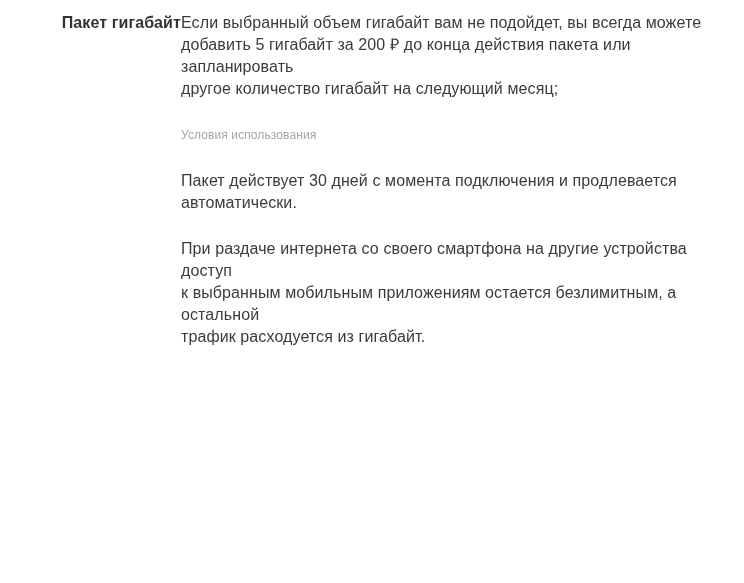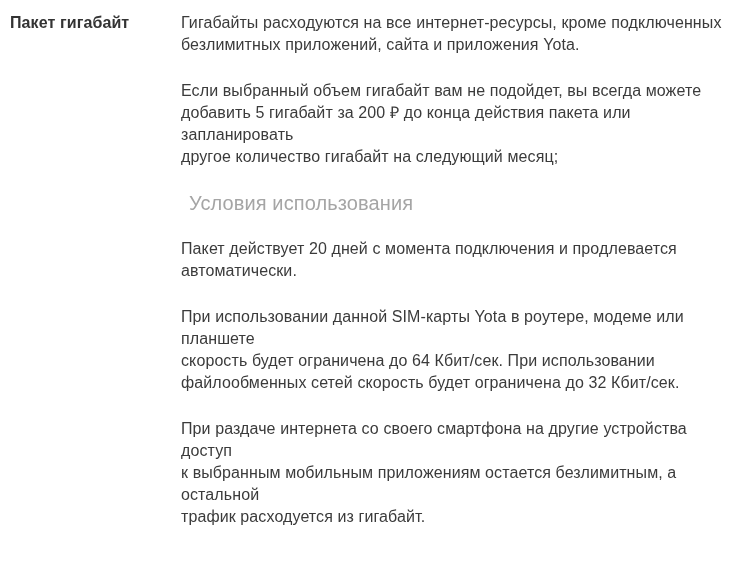--- a/index.html
+++ b/index.html
@@ -23,61 +23,57 @@
     width: 171px;
     flex-shrink: 0;
   }
   .section-title {
     margin: 0;
     font-size: 16px;
     font-weight: bold;
     line-height: 22px;
     color: #333333;
     letter-spacing: 0.1px;
+    text-align: right;
   }
   .right-col {
     flex: 1;
     min-width: 0;
   }
   .para {
     margin: 0 0 24px 0;
     font-size: 16px;
     line-height: 22px;
     color: #3b3b3b;
     white-space: pre-line;
     letter-spacing: 0.1px;
   }
   .para:last-child {
     margin-bottom: 0;
   }
   .subhead {
-    margin: 0 0 24px 8px;
-    font-size: 20px;
+    margin: 0 0 24px 0;
+    font-size: 12px;
     line-height: 22px;
     color: #a5a5a5;
     white-space: pre-line;
     letter-spacing: 0.1px;
   }
 </style>
 </head>
 <body>
 
 <div class="layout">
   <div class="left-col">
     <h2 class="section-title">Пакет гигабайт</h2>
   </div>
   <div class="right-col">
-    <p class="para">Гигабайты расходуются на все интернет-ресурсы, кроме подключенных
-безлимитных приложений, сайта и приложения Yota.</p>
     <p class="para">Если выбранный объем гигабайт вам не подойдет, вы всегда можете
 добавить 5 гигабайт за 200 ₽ до конца действия пакета или запланировать
 другое количество гигабайт на следующий месяц;</p>
     <div class="subhead">Условия использования</div>
-    <p class="para">Пакет действует 20 дней с момента подключения и продлевается
+    <p class="para">Пакет действует 30 дней с момента подключения и продлевается
 автоматически.</p>
-    <p class="para">При использовании данной SIM-карты Yota в роутере, модеме или планшете
-скорость будет ограничена до 64 Кбит/сек. При использовании
-файлообменных сетей скорость будет ограничена до 32 Кбит/сек.</p>
     <p class="para">При раздаче интернета со своего смартфона на другие устройства доступ
 к выбранным мобильным приложениям остается безлимитным, а остальной
 трафик расходуется из гигабайт.</p>
   </div>
 </div>
 
 </body></html>

